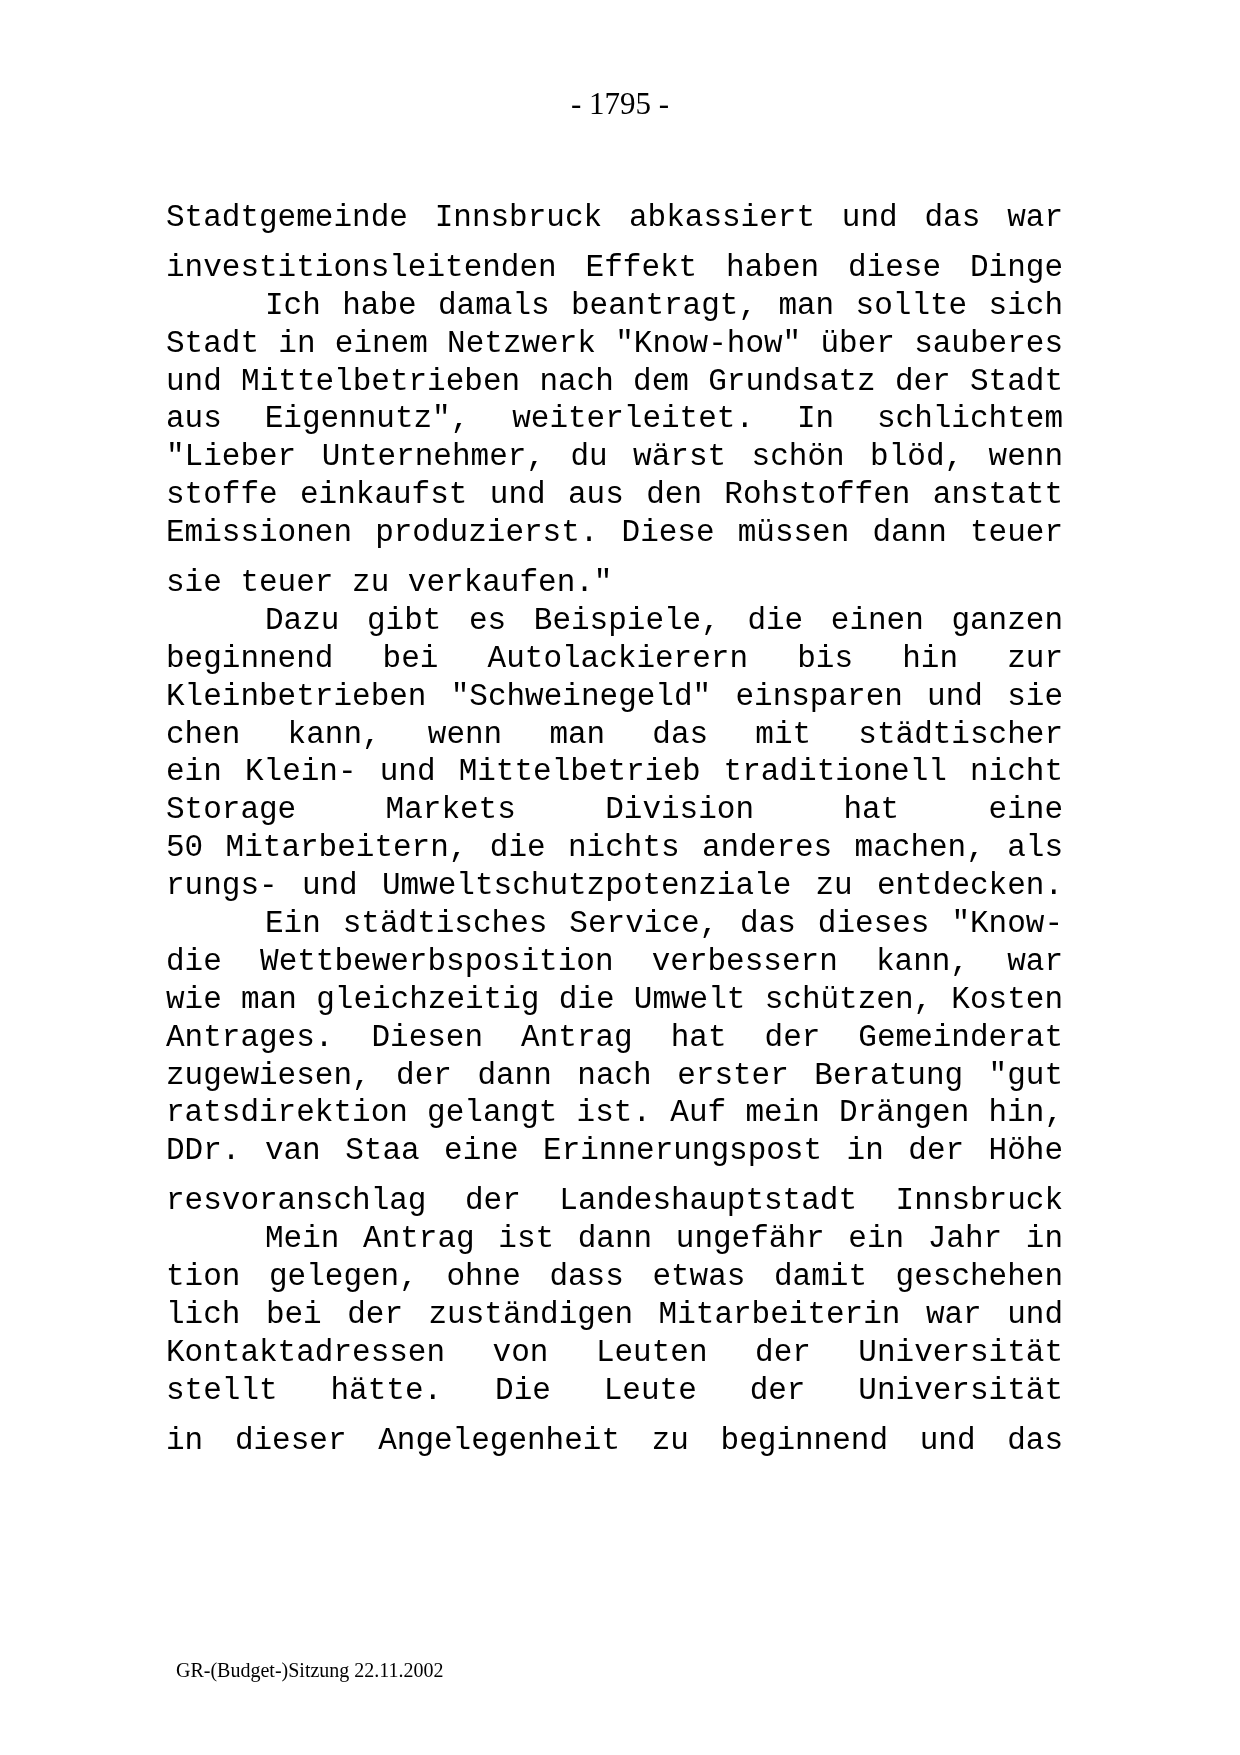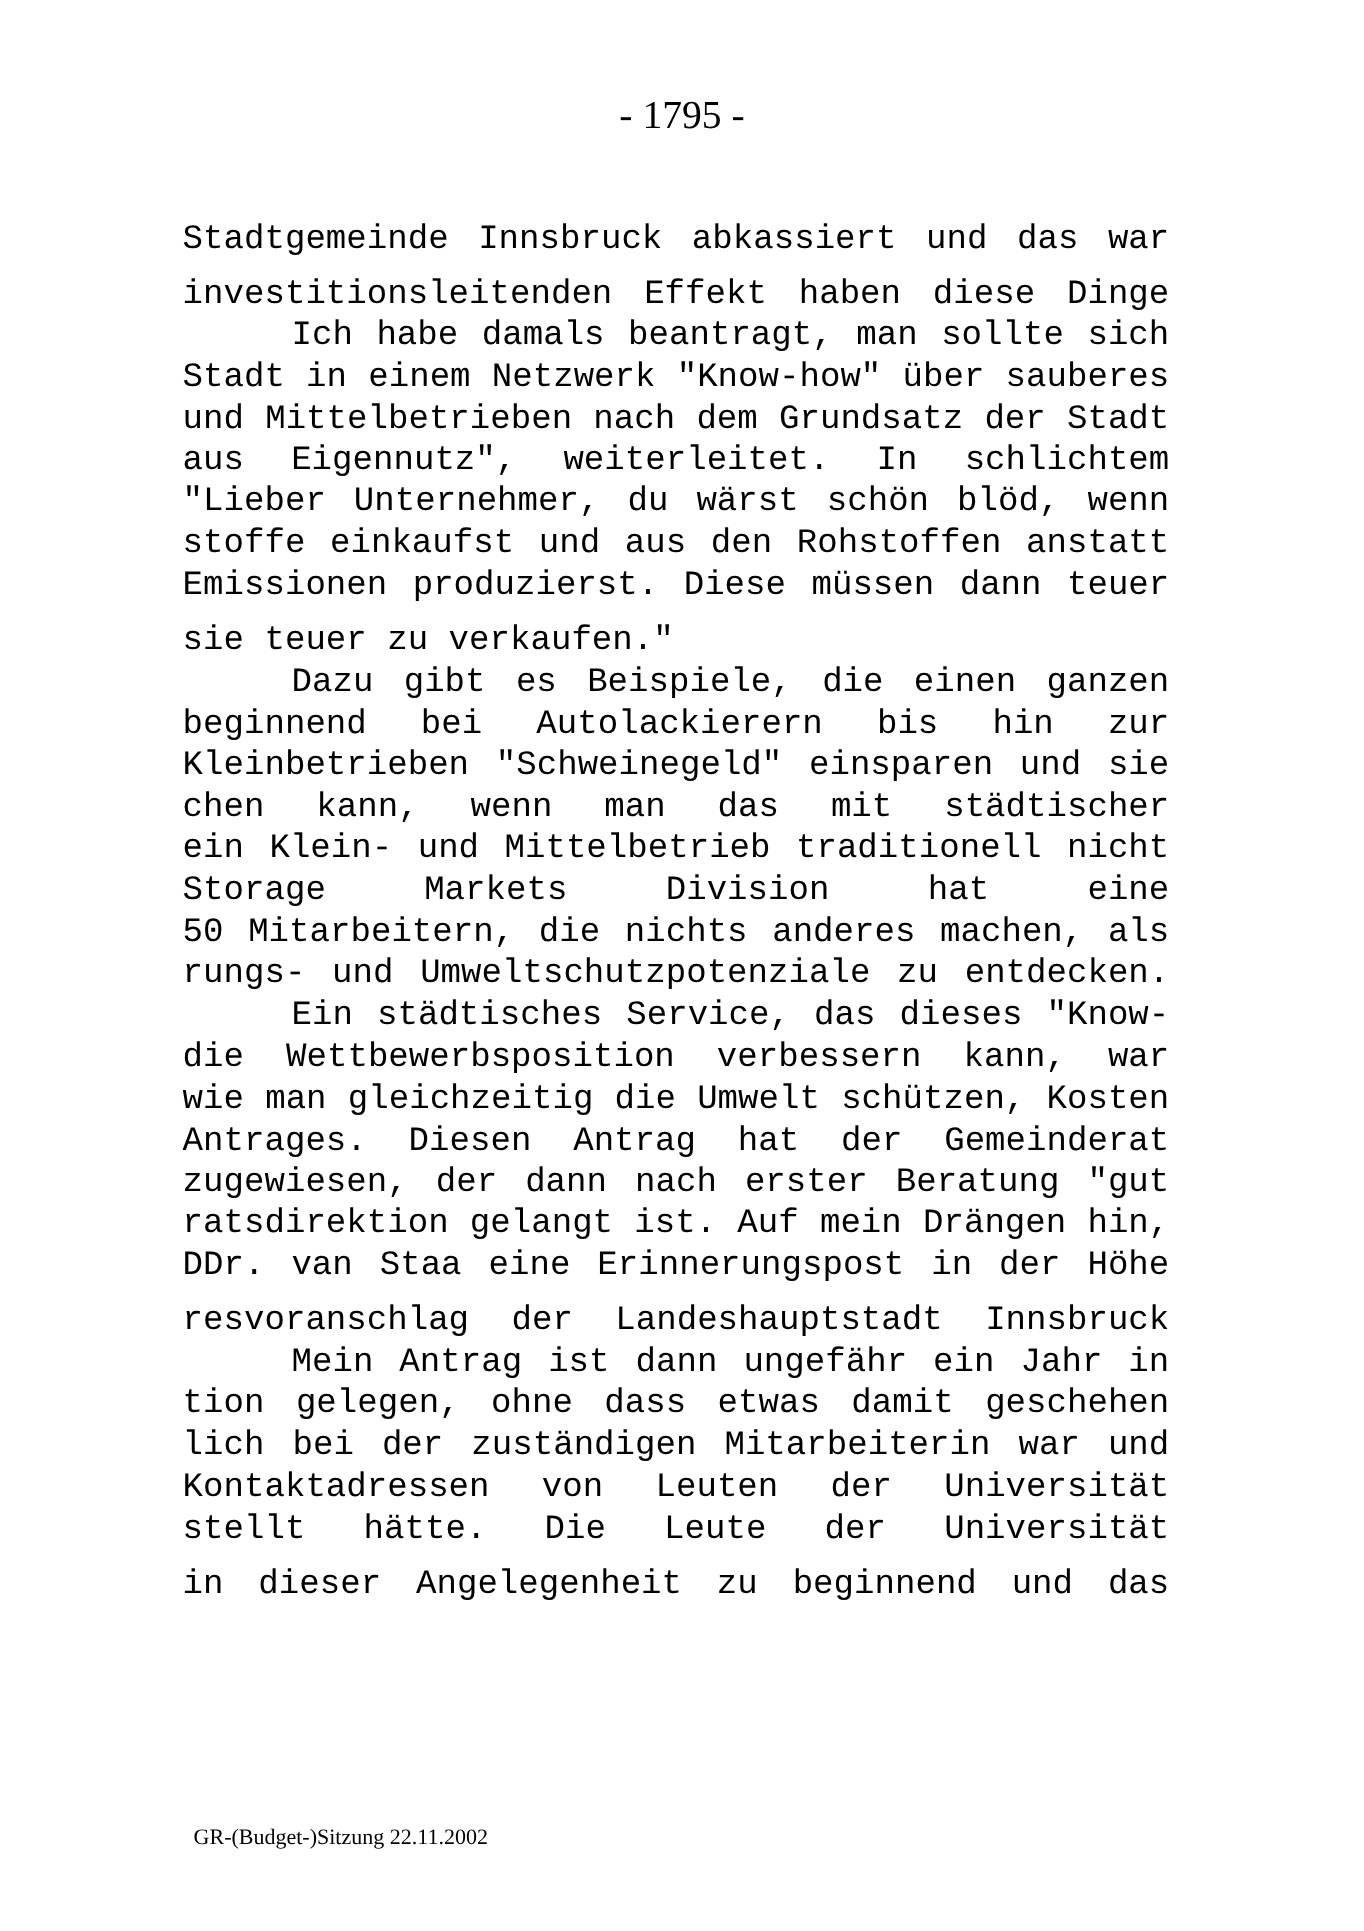--- a/index.html
+++ b/index.html
@@ -15,21 +15,21 @@
     color: #000000;
     font-family: "Liberation Serif", "DejaVu Serif", serif;
     overflow: hidden;
   }
   #page-number {
     position: absolute;
     top: 86px;
     left: 0;
     width: 1240px;
     text-align: center;
-    font-size: 36px;
+    font-size: 31px;
     line-height: 36px;
     white-space: pre;
   }
   #text-body {
     position: absolute;
     top: 199px;
     left: 166px;
     width: 897px;
     font-size: 31px;
     line-height: 37.9px;

